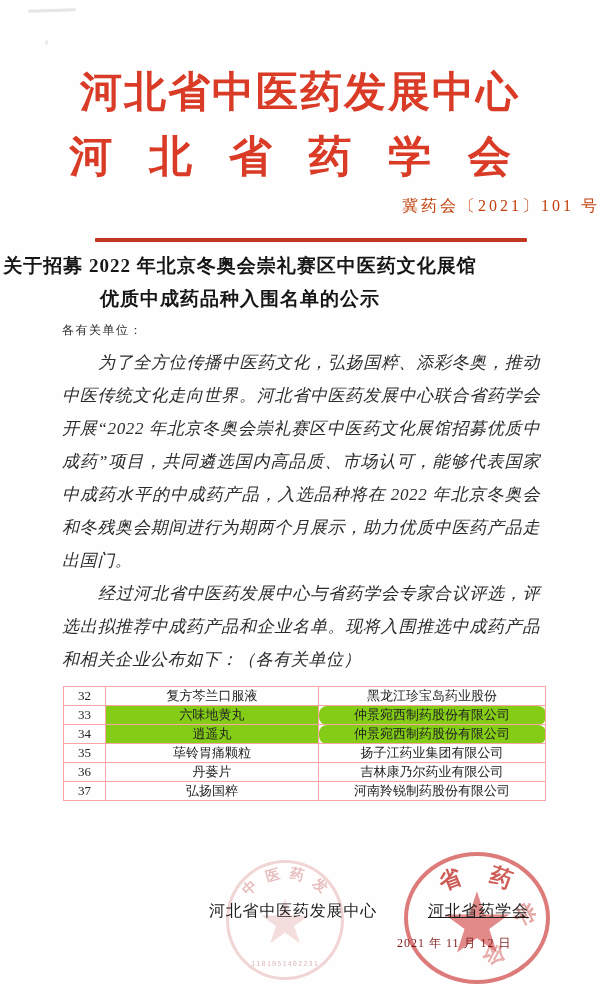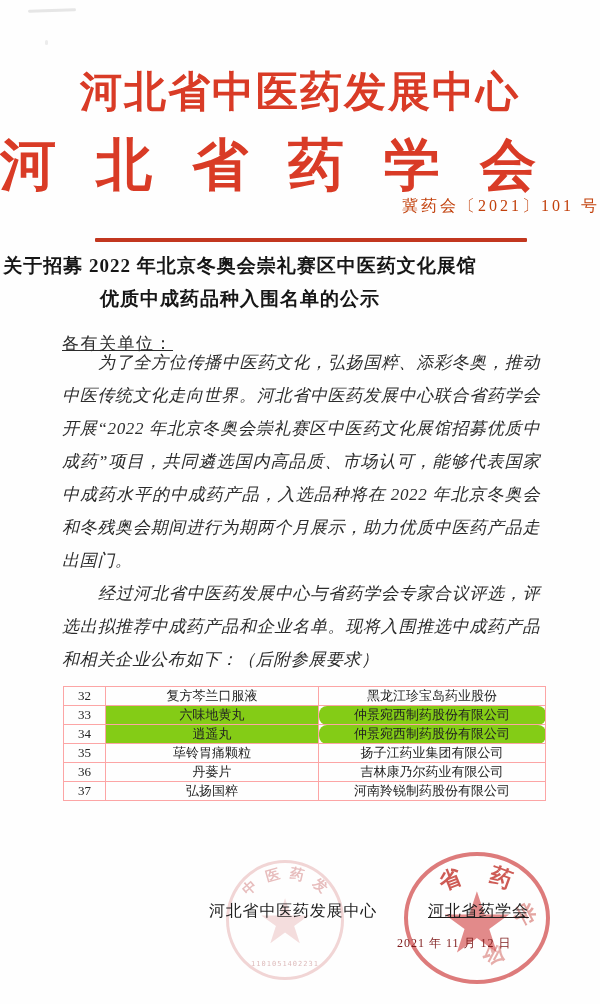--- a/index.html
+++ b/index.html
@@ -8,37 +8,37 @@
     background:#fefefe;overflow:hidden;
     font-family:"Liberation Serif","DejaVu Serif",serif;color:#2b2b2b;
   }
   
   .org-line1{
     position:absolute;top:64px;left:0;width:600px;text-align:center;
     font-size:42px;font-weight:bold;color:#d93b26;letter-spacing:2px;white-space:nowrap;
   }
   .org-line2{
     position:absolute;top:128px;left:0;width:511px;text-align:right;
-    font-size:56px;font-weight:bold;color:#d93b26;word-spacing:26px;white-space:nowrap;
+    font-size:43px;font-weight:bold;color:#d93b26;word-spacing:26px;white-space:nowrap;
   }
   .doc-number{
     position:absolute;top:196px;left:0;width:600px;text-align:right;
     font-size:16px;letter-spacing:3px;color:#c2410c;
   }
   .red-rule{
     position:absolute;top:238px;left:95px;width:432px;height:4px;
     background:#c2371f;border-radius:1px;
   }
   
   .title-line{position:absolute;left:0;width:480px;text-align:center;
     font-size:19px;font-weight:bold;color:#161616;letter-spacing:1px;white-space:nowrap;}
   .title-1{top:253px;}
   .title-2{top:286px;}
   
-  .salutation{position:absolute;top:332px;left:62px;font-size:17px;letter-spacing:1.5px;text-decoration:underline;}
+  .salutation{position:absolute;top:322px;left:62px;font-size:12px;letter-spacing:1.5px;}
   .body-text{
     position:absolute;top:346px;left:62px;width:478px;
     font-size:17px;line-height:33px;text-align:justify;letter-spacing:0.6px;
   }
   .body-text p{margin:0;text-indent:36px;font-style:italic;}
   
   .roster{position:absolute;top:686px;left:63px;border-collapse:collapse;}
   .roster td{
     border:1px solid #fca5a5;height:17px;padding:0 2px;
     font-size:13px;text-align:center;vertical-align:middle;color:#222;
@@ -99,21 +99,21 @@
   <div class="org-line2">河 北 省 药 学 会</div>
   <div class="doc-number">冀药会〔2021〕101 号</div>
   <div class="red-rule"></div>
 
   <div class="title-line title-1">关于招募 2022 年北京冬奥会崇礼赛区中医药文化展馆</div>
   <div class="title-line title-2">优质中成药品种入围名单的公示</div>
 
   <div class="salutation">各有关单位：</div>
   <div class="body-text">
     <p>为了全方位传播中医药文化，弘扬国粹、添彩冬奥，推动中医传统文化走向世界。河北省中医药发展中心联合省药学会开展“2022 年北京冬奥会崇礼赛区中医药文化展馆招募优质中成药”项目，共同遴选国内高品质、市场认可，能够代表国家中成药水平的中成药产品，入选品种将在 2022 年北京冬奥会和冬残奥会期间进行为期两个月展示，助力优质中医药产品走出国门。</p>
-    <p>经过河北省中医药发展中心与省药学会专家合议评选，评选出拟推荐中成药产品和企业名单。现将入围推选中成药产品和相关企业公布如下：（后附参展要求）</p>
+    <p>经过河北省中医药发展中心与省药学会专家合议评选，评选出拟推荐中成药产品和企业名单。现将入围推选中成药产品和相关企业公布如下：（各有关单位）</p>
   </div>
 
   <table class="roster">
     <tbody>
       <tr>
         <td class="col-no">32</td>
         <td class="col-product">复方芩兰口服液</td>
         <td class="col-company">黑龙江珍宝岛药业股份</td>
       </tr>
       <tr>

